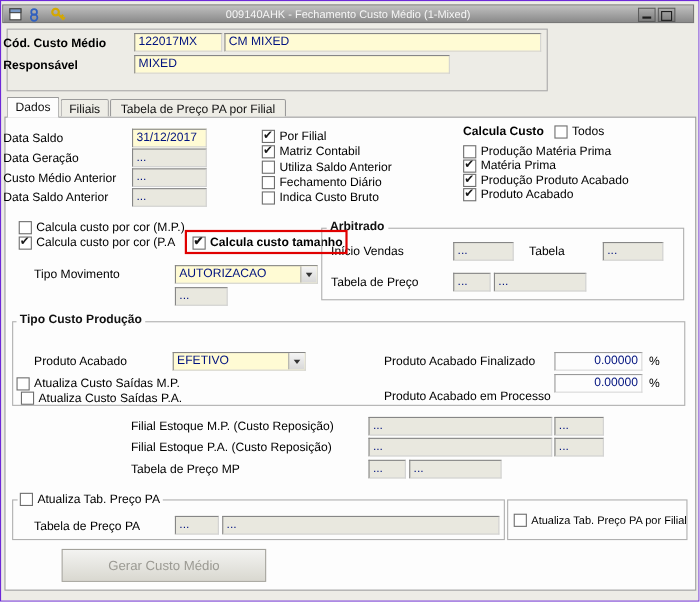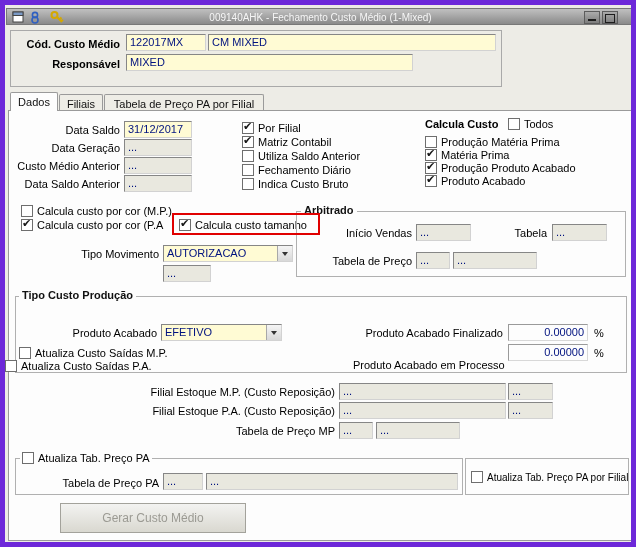--- a/index.html
+++ b/index.html
@@ -1,20 +1,20 @@
 <!DOCTYPE html>
 <html><head>
 <meta charset="utf-8">
 <style>
   * { margin:0; padding:0; box-sizing:border-box; }
   html,body { background:#ffffff; }
   body { font-family:"Liberation Sans", sans-serif; }
 
   .win { position:relative; width:636px; height:547px; background:#edece6;
-         border:5px solid #6d28d9; font-size:11px; color:#111; overflow:hidden; }
+         border:1px solid #6d28d9; font-size:11px; color:#111; overflow:hidden; }
 
   .titlebar { position:absolute; left:1px; top:3px; width:629px; height:17px;
               background:linear-gradient(180deg,#c0c0c0,#8a8a8a); border:1px solid #787878; }
   .ticon { position:absolute; top:1px; width:14px; height:14px; display:flex;
            align-items:center; justify-content:center; cursor:default; }
   .title-text { position:absolute; top:3px; left:0; right:0; text-align:center;
                 font-size:10px; color:#f6f6f6; white-space:nowrap; }
   .tbtn { position:absolute; top:2px; width:16px; height:13px;
           background:linear-gradient(#ababab,#7d7d7d); border:1px solid #5c5c5c; }
   .tbtn.min::after { content:""; display:block; width:8px; height:2px; background:#1d1d1d; margin:7px auto 0; }
@@ -22,21 +22,21 @@
 
   .panel { position:absolute; border:1px solid #a9a9a9; }
   .page  { position:absolute; left:3px; top:105px; width:629px; height:431px;
            background:#fdfdfd; border:1px solid #9a9a9a; }
 
   .tab { position:absolute; border:1px solid #9a9a9a; border-bottom:none; background:#eeede6;
          text-align:center; padding-top:3px; font-size:11px; border-radius:2px 2px 0 0; z-index:2; }
   .tab.active { background:#fdfdfd; z-index:3; }
 
   .lbl { position:absolute; white-space:nowrap; font-size:11px; color:#000; }
-  .lbl.r { text-align:right; }
+  .lbl.r { }
   .b { font-weight:bold; }
 
   .fld { position:absolute; height:17px; border:1px solid;
          border-color:#868686 #d2d2d2 #d2d2d2 #868686; background:#fffbd4; color:#00127f;
          padding:1px 3px; white-space:nowrap; overflow:hidden; font-size:11px; line-height:13px; }
   .fld.gray  { background:#e9e8df; }
   .fld.white { background:#fdfdfd; border-color:#9a9a9a #d8d8d8 #d8d8d8 #9a9a9a; }
   .fld.num   { text-align:right; }
 
   .dd { padding:0; display:flex; }
@@ -157,21 +157,21 @@
   </label>
 
   <label class="cb" style="left:16px; top:199px;">
     <span class="box"></span>
       <span>Calcula custo por cor (M.P.)</span>
   </label>
   <label class="cb checked" style="left:16px; top:213px;">
     <span class="box"></span>
       <span>Calcula custo por cor (P.A</span>
   </label>
-  <label class="cb checked" style="left:174px; top:213px;">
+  <label class="cb checked" style="left:174px; top:213px;font-weight:bold;">
     <span class="box"></span>
       <span>Calcula custo tamanho</span>
   </label>
   <div class="hl" style="left:167px; top:208px; width:148px; height:22px;"></div>
 
   <div class="grp" style="left:291px; top:206px; width:330px; height:66px;"></div>
   <div class="grp-title" style="left:296px; top:199px;">Arbitrado</div>
   <div class="lbl r" style="left:300px; top:222px; width:107px;">Início Vendas</div>
   <div class="fld gray" style="left:411px; top:219px; width:55px;">...</div>
   <div class="lbl r" style="left:480px; top:222px; width:62px;">Tabela</div>
@@ -191,21 +191,21 @@
   <div class="grp-title" style="left:14px; top:284px;">Tipo Custo Produção</div>
   <div class="lbl r" style="left:30px; top:322px; width:122px;">Produto Acabado</div>
   <div class="fld dd" style="left:156px; top:319px; width:121px;">
     <span class="val">EFETIVO</span>
     <span class="arrow"></span>
   </div>
   <label class="cb" style="left:14px; top:341px;">
     <span class="box"></span>
       <span>Atualiza Custo Saídas M.P.</span>
   </label>
-  <label class="cb" style="left:0; top:354px;">
+  <label class="cb" style="left:18px; top:354px;">
     <span class="box"></span>
       <span>Atualiza Custo Saídas P.A.</span>
   </label>
   <div class="lbl r" style="left:348px; top:322px; width:150px;">Produto Acabado Finalizado</div>
   <div class="fld white num" style="left:503px; top:319px; width:80px;">0.00000</div>
   <div class="lbl" style="left:589px; top:322px;">%</div>
   <div class="lbl r" style="left:348px; top:342px; width:150px;margin-top:12px;">Produto Acabado em Processo</div>
   <div class="fld white num" style="left:503px; top:339px; width:80px;">0.00000</div>
   <div class="lbl" style="left:589px; top:342px;">%</div>
 

